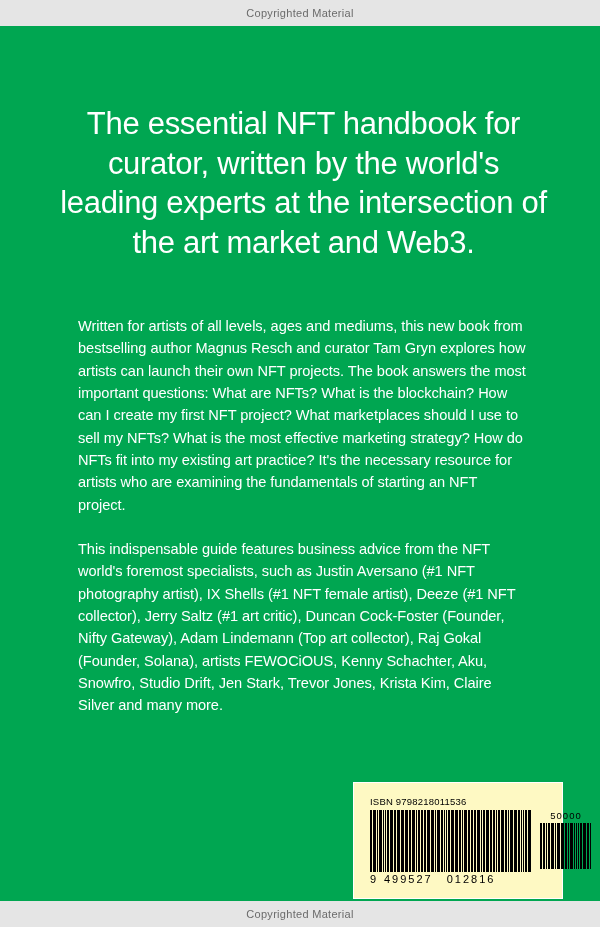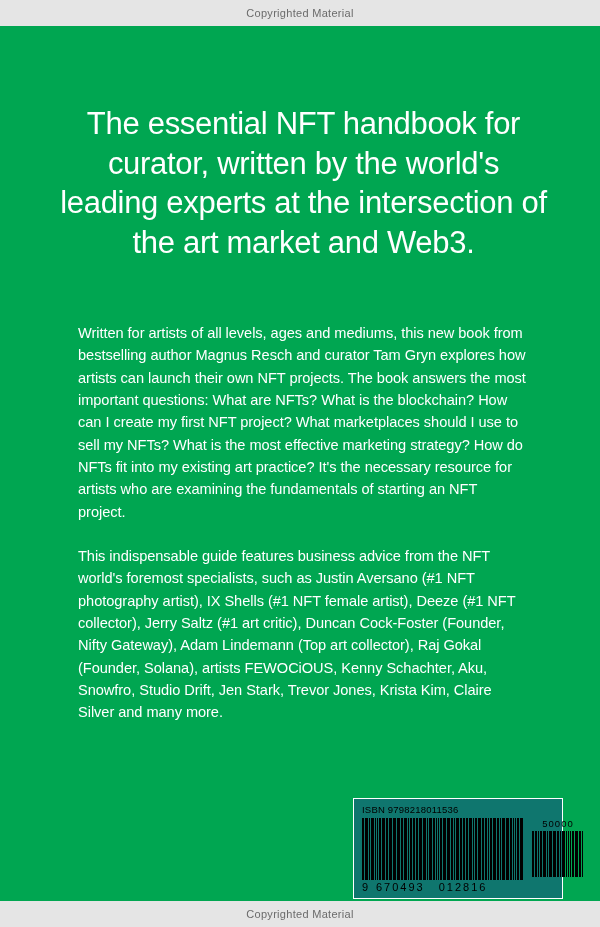--- a/index.html
+++ b/index.html
@@ -60,35 +60,35 @@
   }
 
   .body-copy {
     position: absolute;
     left: 78px;
     right: 72px;
     top: 288px;
     color: #ffffff;
   }
   .body-copy p {
-    margin: 8px 0 22px 0;
+    margin: 1px 0 22px 0;
     font-size: 14.6px;
     line-height: 1.53;
     letter-spacing: -0.05px;
   }
   .body-copy p:last-child { margin-bottom: 0; }
 
   .barcode-box {
     position: absolute;
     right: 37px;
     bottom: 28px;
     width: 210px;
-    background: #0f766e;
+    background: #fef9c3;
     border: 1px solid #ffffff;
-    padding: 0;
+    padding: 8px;
     box-sizing: border-box;
   }
   .isbn-text {
     font-size: 9.5px;
     color: #000000;
     padding: 5px 0 3px 8px;
     letter-spacing: 0.2px;
     font-family: "Liberation Sans", sans-serif;
   }
   .barcode-row {
@@ -233,20 +233,20 @@
             <span style="width:1px"></span>
             <span style="width:3px"></span>
             <span style="width:3px"></span>
             <span style="width:2px"></span>
             <span style="width:1px"></span>
           </div>
       </div>
     </div>
     <div class="ean-digits">
       <span class="d1">9</span>
-      <span class="d2">670493</span>
+      <span class="d2">499527</span>
       <span class="d3">012816</span>
     </div>
   </div>
 
   <div class="copyright-strip copyright-bottom">Copyrighted Material</div>
 
 </div>
 
 </body></html>

